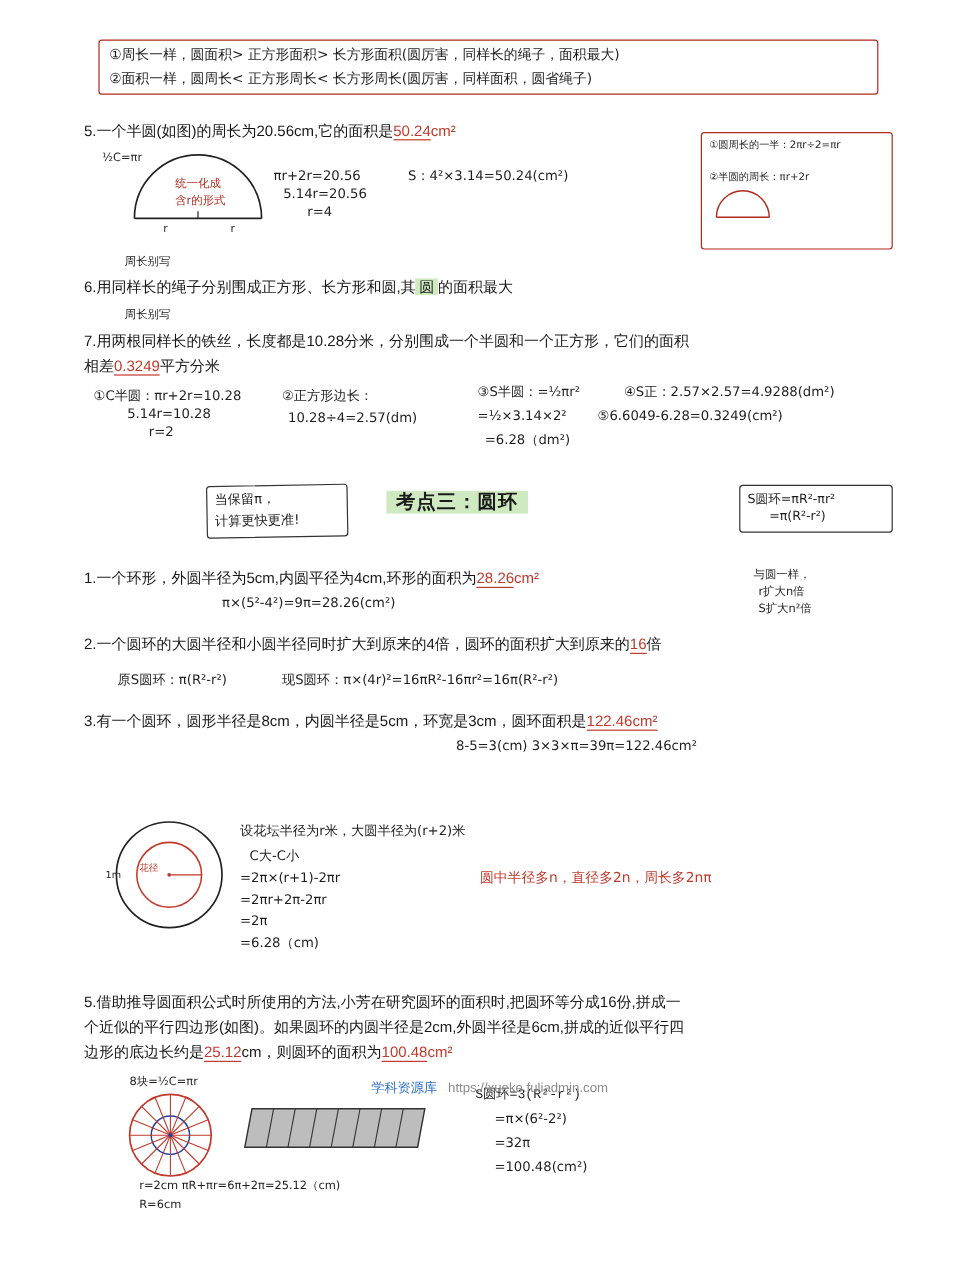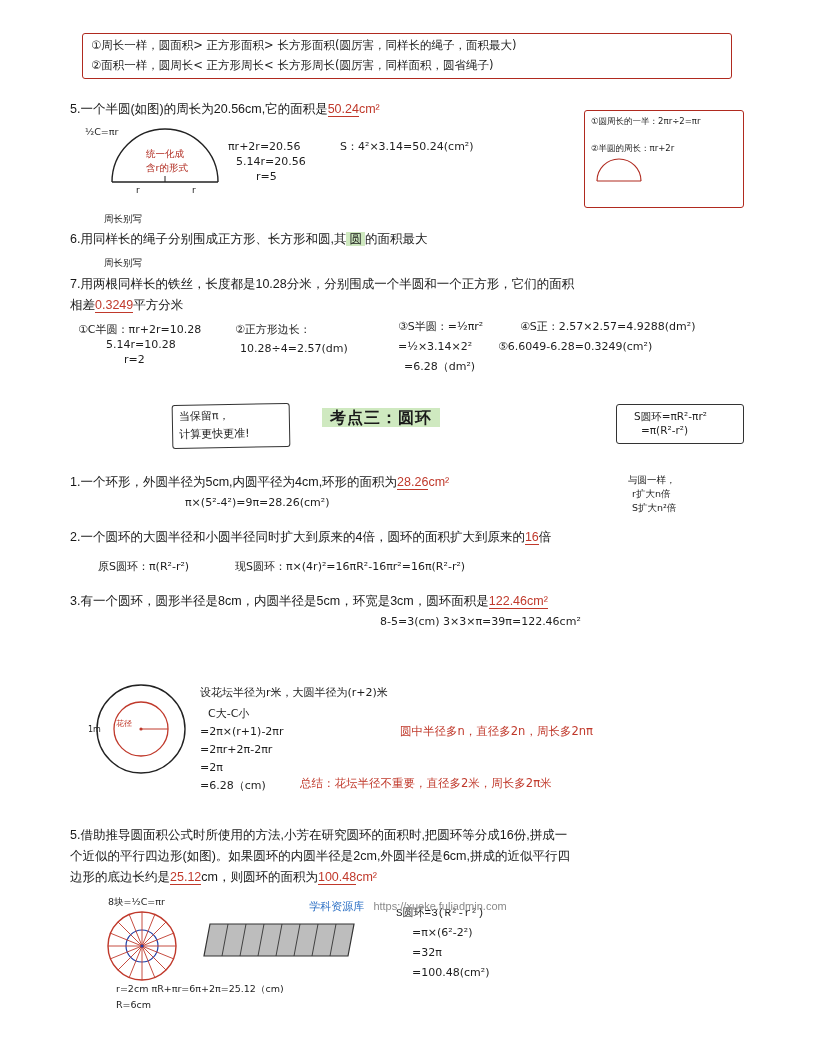--- a/index.html
+++ b/index.html
@@ -51,21 +51,21 @@
       <line x1="65" y1="58" x2="65" y2="52" stroke="#222" stroke-width="1"></line>
       <text x="36" y="69" font-size="9" fill="#222" font-family="DejaVu Sans">r</text>
       <text x="92" y="69" font-size="9" fill="#222" font-family="DejaVu Sans">r</text>
     </svg>
   </div>
   <div class="abs hw small" style="left:85px;top:126px;">½C=πr</div>
   <div class="abs hw small" style="left:146px;top:148px;color:#b02a1f;">统一化成</div>
   <div class="abs hw small" style="left:146px;top:162px;color:#b02a1f;">含r的形式</div>
   <div class="abs hw" style="left:228px;top:140px;">πr+2r=20.56</div>
   <div class="abs hw" style="left:236px;top:155px;">5.14r=20.56</div>
-  <div class="abs hw" style="left:256px;top:170px;">r=5</div>
+  <div class="abs hw" style="left:256px;top:170px;">r=4</div>
   <div class="abs hw" style="left:340px;top:140px;">S：4²×3.14=50.24(cm²)</div>
   <div class="abs hw small" style="left:104px;top:213px;">周长别写</div>
 
   <div class="abs boxred" style="left:584px;top:110px;width:160px;height:98px;padding:5px 6px;box-sizing:border-box;">
     <div class="hw tiny">①圆周长的一半：2πr÷2=πr</div>
     <div class="hw tiny" style="margin-top:16px;">②半圆的周长：πr+2r</div>
     <div style="margin-top:4px;">
       <svg width="56" height="26" viewBox="0 0 56 26">
         <path d="M6 22 A22 22 0 0 1 50 22" fill="none" stroke="#b02a1f" stroke-width="1.2"></path>
         <line x1="6" y1="22" x2="50" y2="22" stroke="#b02a1f" stroke-width="1.2"></line>
@@ -102,21 +102,21 @@
   <div class="abs boxdark" style="left:172px;top:404px;width:118px;height:44px;padding:4px 6px;box-sizing:border-box;transform:rotate(-1deg);">
     <div class="hw" style="font-size:11px;">当保留π，</div>
     <div class="hw" style="font-size:11px;margin-top:3px;">计算更快更准!</div>
   </div>
 
   <div class="abs sect-title" style="left:322px;top:408px;">
     <span class="hl-green">考点三：圆环</span>
   </div>
 
   <div class="abs boxdark" style="left:616px;top:404px;width:128px;height:40px;padding:4px 6px;box-sizing:border-box;">
-    <div class="hw" style="font-size:10.5px;margin-left:11px;">S圆环=πR²-πr²</div>
+    <div class="hw" style="font-size:10.5px;">S圆环=πR²-πr²</div>
     <div class="hw" style="font-size:10.5px;margin-left:18px;">=π(R²-r²)</div>
   </div>
 
   <div class="abs pt" style="left:70px;top:473px;width:560px;">
     <span>1.一个环形，外圆半径为5cm,内圆平径为4cm,环形的面积为</span><span class="uline red">28.26</span><span class="red">cm²</span>
   </div>
   <div class="abs hw" style="left:185px;top:496px;">π×(5²-4²)=9π=28.26(cm²)</div>
   <div class="abs hw small" style="left:628px;top:474px;">与圆一样，</div>
   <div class="abs hw small" style="left:632px;top:488px;">r扩大n倍</div>
   <div class="abs hw small" style="left:632px;top:502px;">S扩大n²倍</div>
@@ -145,21 +145,20 @@
   </div>
 
   <div class="abs hw" style="left:200px;top:686px;">设花坛半径为r米，大圆半径为(r+2)米</div>
   <div class="abs hw" style="left:208px;top:707px;">C大-C小</div>
   <div class="abs hw" style="left:200px;top:725px;">=2π×(r+1)-2πr</div>
   <div class="abs hw" style="left:200px;top:743px;">=2πr+2π-2πr</div>
   <div class="abs hw" style="left:200px;top:761px;">=2π</div>
   <div class="abs hw" style="left:200px;top:779px;">=6.28（cm)</div>
 
   <div class="abs hw red" style="left:400px;top:724px;font-size:11.5px;">圆中半径多n，直径多2n，周长多2nπ</div>
-  <div class="abs hw red" style="left:300px;top:776px;font-size:11.5px;">总结：花坛半径不重要，直径多2米，周长多2π米</div>
 
   <div class="abs pt" style="left:70px;top:826px;width:680px;">
     <div>5.借助推导圆面积公式时所使用的方法,小芳在研究圆环的面积时,把圆环等分成16份,拼成一</div>
     <div style="margin-top:3px;">个近似的平行四边形(如图)。如果圆环的内圆半径是2cm,外圆半径是6cm,拼成的近似平行四</div>
     <div style="margin-top:3px;">
       <span>边形的底边长约是</span><span class="uline red">25.12</span><span>cm，则圆环的面积为</span><span class="uline red">100.48</span><span class="red">cm²</span>
     </div>
   </div>
 
   <div class="abs" style="left:104px;top:908px;">

